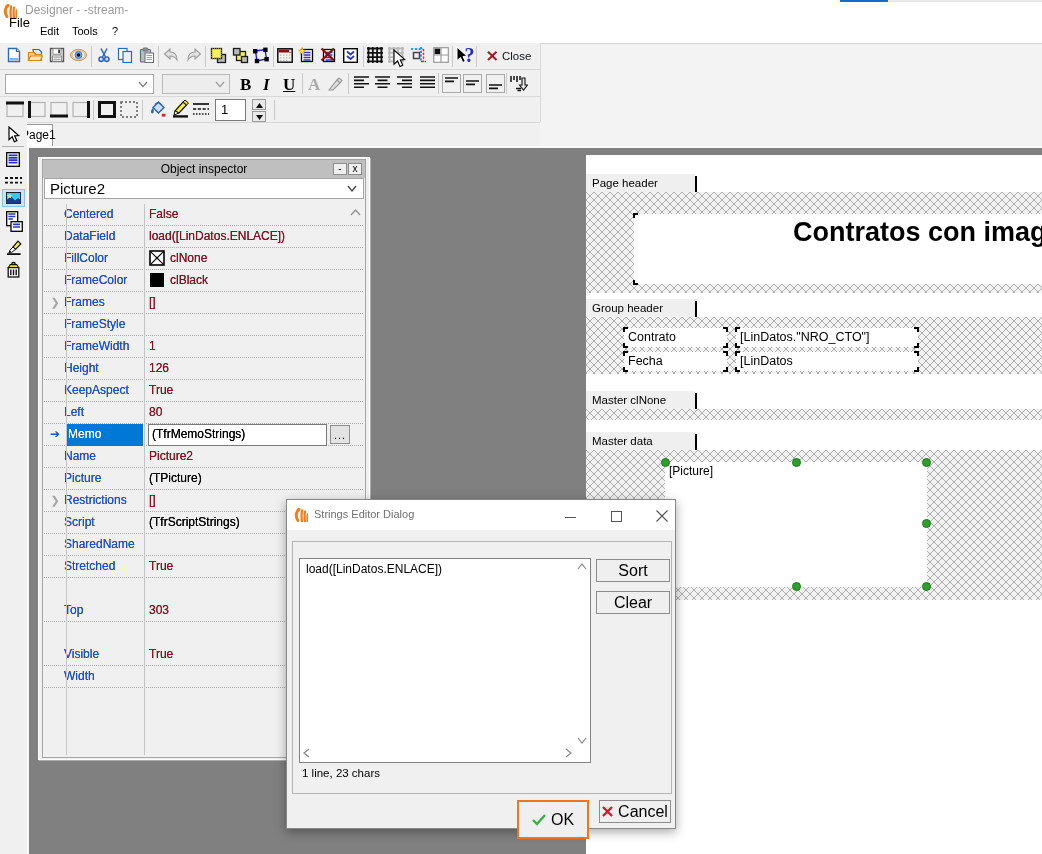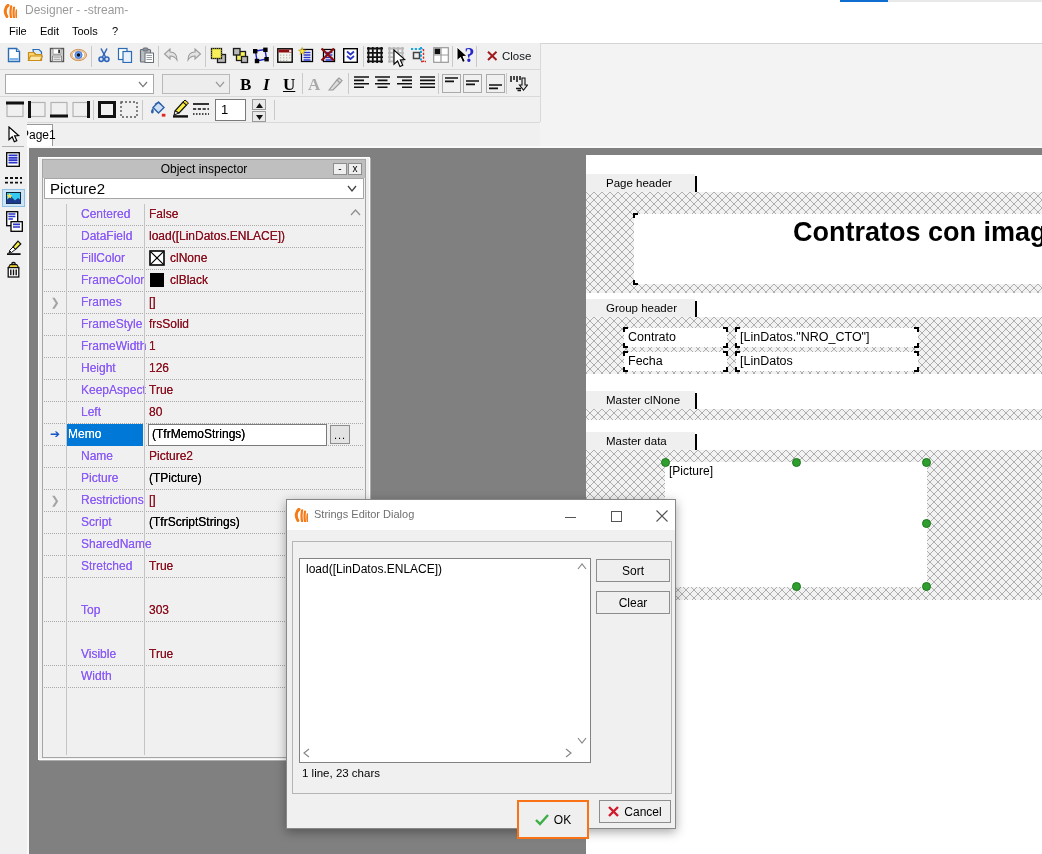--- a/index.html
+++ b/index.html
@@ -2,35 +2,35 @@
 <html><head><meta charset="utf-8">
 <style>
 *{margin:0;padding:0;box-sizing:border-box}
 html,body{width:1042px;height:854px;overflow:hidden;background:#fff;
 font-family:"Liberation Sans",sans-serif;-webkit-font-smoothing:antialiased}
 #wrap{position:absolute;left:0;top:0;width:1042px;height:854px;overflow:hidden}
 .abs{position:absolute}
 .sep{position:absolute;width:1px;background:#c9c9c9}
 .hatch{position:absolute;left:586px;width:456px}
 .bandlbl{position:absolute;left:586px;width:109px;height:18px;background:#efefef;
- font-size:11.5px;color:#000;padding-left:20px;line-height:18px;white-space:nowrap}
+ font-size:11.5px;color:#000;padding-left:6px;line-height:18px;white-space:nowrap}
 .bandbar{position:absolute;width:2px;height:17px;background:#000;left:695px}
 .memo{position:absolute;background:#fff}
 .cm{position:absolute;width:5px;height:5px}
 .cm.tl{border-left:2px solid #000;border-top:2px solid #000;left:-1px;top:-1px}
 .cm.tr{border-right:2px solid #000;border-top:2px solid #000;right:-1px;top:-1px}
 .cm.bl{border-left:2px solid #000;border-bottom:2px solid #000;left:-1px;bottom:-1px}
 .cm.br{border-right:2px solid #000;border-bottom:2px solid #000;right:-1px;bottom:-1px}
 .hdl{position:absolute;width:9px;height:9px;border-radius:50%;background:#2f9e2f;border:1px solid #1c7a1c}
 .row{position:absolute;left:0;width:319px;height:22px;border-bottom:1px dotted #a9a9a9}
-.pn{text-shadow:0 0 .4px;position:absolute;left:37px;top:0;width:76px;height:22px;line-height:21px;font-size:12px;color:#8b5cf6;overflow:hidden}
+.pn{text-shadow:0 0 .4px;position:absolute;left:20px;top:0;width:76px;height:22px;line-height:21px;font-size:12px;color:#1d4ed8;overflow:hidden}
 .pv{text-shadow:0 0 .4px;position:absolute;left:105px;top:0;right:12px;height:22px;line-height:21px;font-size:12px;color:#8b1120;white-space:nowrap;overflow:hidden}
 .pv.k{color:#000}
 .gut{position:absolute;left:0;top:0;width:22px;height:22px}
-.btn{position:absolute;background:#efefef;border:1px solid #8d8d8d;font-size:12px;color:#000;
+.btn{position:absolute;background:#efefef;border:1px solid #8d8d8d;font-size:16px;color:#000;
  display:flex;align-items:center;justify-content:center}
 </style></head>
 <body>
 <div id="wrap">
 <svg width="0" height="0" style="position:absolute">
       <defs>
 <pattern id="hp" width="8" height="8" patternUnits="userSpaceOnUse">
 <rect width="8" height="8" fill="#f2f2f2"></rect>
 <path d="M-1,-1 L9,9 M-1,9 L9,-1" stroke="#aeaeae" stroke-width="1"></path>
 </pattern>
@@ -43,21 +43,21 @@
         <path d="M5.0,1.4 C1.9,3.3 1.3,8.7 3.9,12.5" stroke-width="3.0"></path>
         <path d="M8.1,2.4 C7.3,6.2 7.3,9.8 8.1,13.4" stroke-width="2.2"></path>
         <path d="M11.0,3.5 C10.4,6.8 10.4,10.6 11.1,13.9" stroke-width="2.2"></path>
         <path d="M13.6,6.3 C13.2,8.6 13.2,11.2 13.6,13.3" stroke-width="2.0"></path>
       </g>
 </svg>
 <div class="abs" style="left:25px;top:3px;font-size:12px;color:#9a9a9a">Designer - -stream-</div>
 <div class="abs" style="left:840px;top:0;width:48px;height:2px;background:#0f6cd1"></div>
 <div class="abs" style="left:888px;top:0;width:154px;height:2px;background:#e9e9e9"></div>
 
-<div class="abs" style="left:9px;top:25px;font-size:11px">File</div>
+<div class="abs" style="left:9px;top:15px;font-size:13px">File</div>
 <div class="abs" style="left:40px;top:25px;font-size:11px">Edit</div>
 <div class="abs" style="left:72px;top:25px;font-size:11px">Tools</div>
 <div class="abs" style="left:112px;top:25px;font-size:11px">?</div>
 
 <div class="abs" style="left:0;top:43px;width:1042px;height:103px;background:#f3f3f3;border-top:1px solid #d4d4d4"></div>
     <div class="abs" style="left:0;top:43px;width:540px;height:103px;background:#f0f0f0"></div>
 <div class="abs" style="left:0;top:69px;width:540px;height:1px;background:#d9d9d9"></div>
 <div class="abs" style="left:0;top:96px;width:540px;height:1px;background:#d9d9d9"></div>
 <div class="abs" style="left:0;top:122px;width:540px;height:1px;background:#d9d9d9"></div>
 <div class="abs" style="left:540px;top:43px;width:1px;height:79px;background:#d9d9d9"></div>
@@ -513,21 +513,20 @@
               <rect x="1" y="1" width="14" height="14" fill="#000"></rect>
             </svg>clBlack</span>
         </div>
         <div class="row" style="top:88px">
           <span class="gut" style="color:#a3a3a3;font-size:11px;text-align:center;line-height:21px">❯</span>
           <span class="pn">Frames</span>
           <span class="pv ">[]</span>
         </div>
         <div class="row" style="top:110px">
           <span class="pn">FrameStyle</span>
-          <span class="pv ">frsSolid</span>
         </div>
         <div class="row" style="top:132px">
           <span class="pn">FrameWidth</span>
           <span class="pv ">1</span>
         </div>
         <div class="row" style="top:154px">
           <span class="pn">Height</span>
           <span class="pv ">126</span>
         </div>
         <div class="row" style="top:176px">

